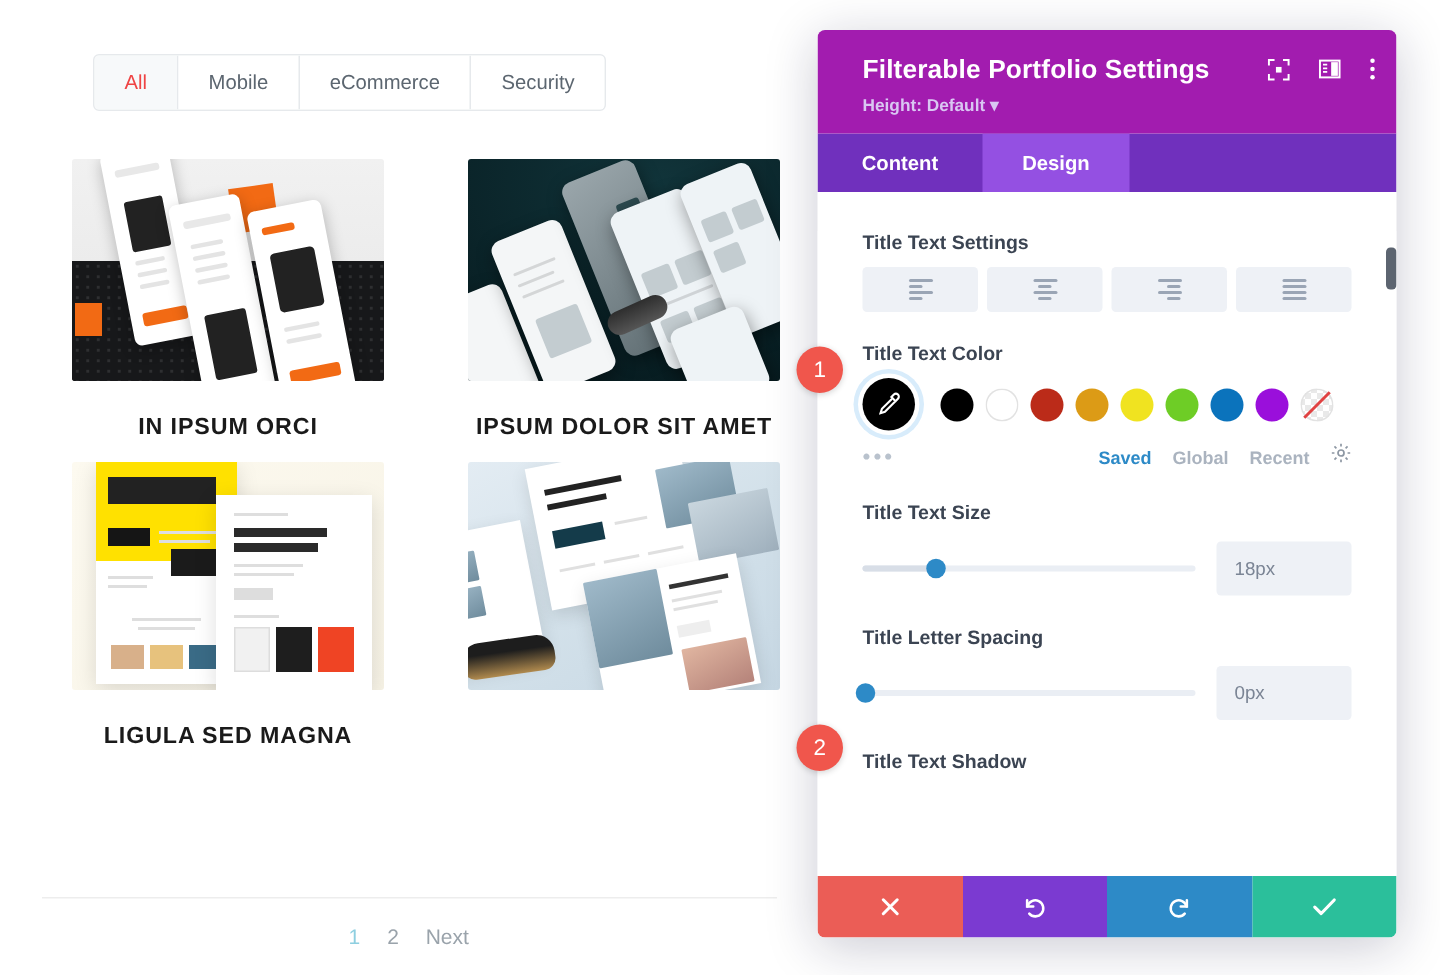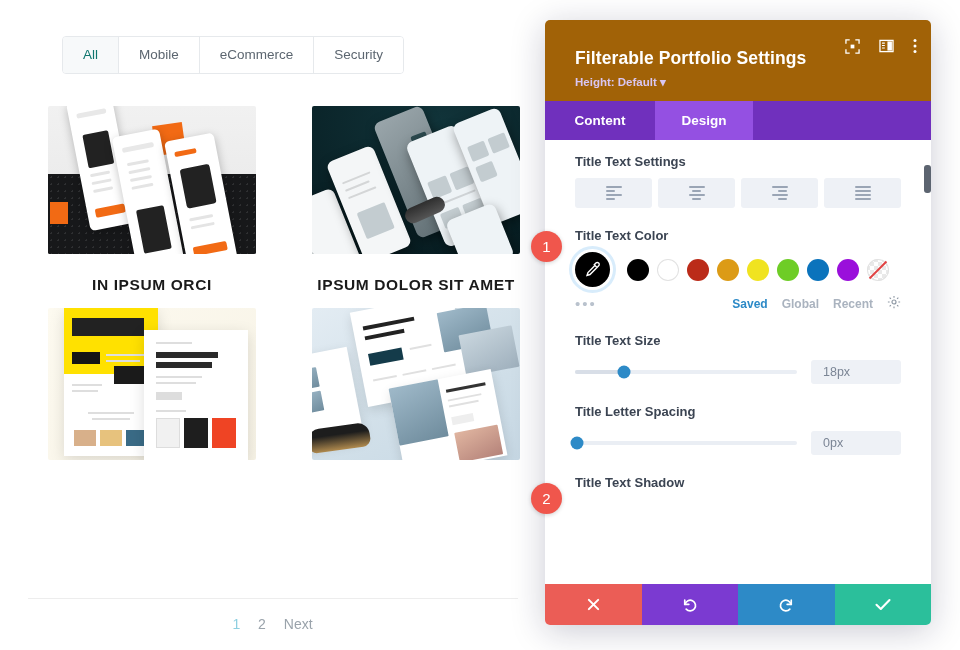--- a/index.html
+++ b/index.html
@@ -11,21 +11,21 @@
   #root { position: relative; width: 960px; height: 650px; background:#fff; }
 
   
   .portfolio { position:absolute; left:0; top:0; width:545px; height:650px; background:#fff; }
 
   .filters { position:absolute; left:62px; top:36px; display:flex;
              border:1px solid #e6e9ec; border-radius:4px; overflow:hidden; background:#fff; }
   .filter { padding:9px 20px; font-size:13.5px; color:#5c6670; background:#fff;
             border-right:1px solid #e6e9ec; white-space:nowrap; line-height:1.3; }
   .filter:last-child { border-right:none; }
-  .filter.active { color:#0f766e; background:#f7f9fa; }
+  .filter.active { color:#ef4444; background:#f7f9fa; }
 
   .grid { position:absolute; left:48px; top:106px; width:472px; }
   .row { display:flex; gap:56px; }
   .row + .row { margin-top:0px; }
   .card { width:217px; }
   .thumb { width:208px; height:148px; border-radius:2px; overflow:hidden; position:relative; }
   .ptitle { margin-top:20px; text-align:center; font-size:15.5px; font-weight:700;
             letter-spacing:.6px; color:#1a1a1a; line-height:1.45; }
 
   .divider { position:absolute; left:28px; top:598px; width:490px; height:1px; background:#ededed; }
@@ -79,21 +79,21 @@
   .a4 .im { position:absolute; background:linear-gradient(160deg,#9fb9c9,#6f8c9d); border-radius:1px; }
   .a4 .ln { position:absolute; background:#e0e0e0; height:2px; }
   .a4 .dk { position:absolute; background:#143b4a; }
   .a4 .gl { position:absolute; width:46px; height:20px; border-radius:10px 10px 6px 6px;
             background:linear-gradient(180deg,#2a2a2a,#7a6243); transform:rotate(-14deg); }
 
   
   .modal { position:absolute; left:545px; top:20px; width:386px; height:605px;
            background:#fff; border-radius:5px; overflow:hidden;
            box-shadow:0 6px 34px rgba(20,20,60,.22); }
-  .modal-head { background:#a16207; padding:28px 18px 12px 30px; position:relative; }
+  .modal-head { background:#a21caf; padding:16px 18px 12px 30px; position:relative; }
   .modal-title { color:#fff; font-size:17.5px; font-weight:700; letter-spacing:.1px; }
   .preset { margin-top:6px; color:#d9c6f2; font-size:11.5px; font-weight:700; }
   .head-icons { position:absolute; right:14px; top:18px; display:flex; align-items:center; gap:19px; }
   .hicon { color:#fff; display:flex; align-items:center; }
 
   .tabs { display:flex; background:#7030bd; }
   .tab { flex:0 0 auto; padding:12px 0; width:auto; color:#fff; font-size:13.5px; font-weight:700;
          text-align:center; }
   .tab.t1 { width:110px; }
   .tab.t2 { width:98px; background:#9450e2; }
@@ -127,21 +127,21 @@
   .cfright a { font-size:12px; font-weight:700; color:#aab3bf; text-decoration:none; }
   .cfright a.on { color:#2d8ac7; }
 
   .field { margin-top:20px; }
   .sliderrow { display:flex; align-items:center; gap:14px; margin-top:12px; }
   .track { flex:1; height:4px; background:#eaeef4; border-radius:2px; position:relative; }
   .track:before { content:''; position:absolute; left:0; top:0; bottom:0; width:var(--f,0%);
                   background:#d8dee7; border-radius:2px; }
   .knob { position:absolute; top:50%; width:13px; height:13px; border-radius:50%;
           background:#2d8ac7; transform:translate(-50%,-50%); left:var(--f,0%); }
-  .numbox { width:90px; height:24px; background:#eef1f6; border-radius:3px;
+  .numbox { width:90px; height:36px; background:#eef1f6; border-radius:3px;
             display:flex; align-items:center; padding-left:12px;
             font-size:12.5px; color:#7b8595; }
 
   .footbar { position:absolute; left:0; right:0; bottom:0; height:41px; display:flex; }
   .fbtn { flex:1; display:flex; align-items:center; justify-content:center; color:#fff; font-size:15px; }
   .fb-cancel { background:#eb5d56; }
   .fb-undo { background:#7b3ad1; }
   .fb-redo { background:#2d8ac7; }
   .fb-save { background:#2bbf9b; }
   .thumbbar { position:absolute; right:0; width:7px; height:28px; top:141px;
@@ -266,20 +266,21 @@
                 <div class="ln" style="left:12px;top:46px;width:46px;"></div>
                 <div class="ln" style="left:12px;top:52px;width:40px;"></div>
                 <div class="blkbox" style="left:12px;top:62px;width:26px;height:8px;background:#ddd;"></div>
                 <div class="ln" style="left:12px;top:80px;width:30px;"></div>
                 <div class="im" style="position:absolute;left:12px;top:88px;width:24px;height:30px;background:#f1f1f1;box-shadow:inset 0 0 0 1px #ddd;"></div>
                 <div class="im" style="position:absolute;left:40px;top:88px;width:24px;height:30px;background:#1e1e1e;"></div>
                 <div class="red" style="left:68px;top:88px;width:24px;height:30px;"></div>
               </div>
             </div>
           </div>
+          <div class="ptitle">LIGULA SED MAGNA</div>
         </div>
 
         <div class="card">
           <div class="thumb" style="height:152px;">
             <div class="art a4">
               <div class="sheet" style="left:-20px;top:44px;width:64px;height:92px;">
                 <div class="im" style="left:6px;top:14px;width:24px;height:20px;"></div>
                 <div class="im" style="left:6px;top:38px;width:24px;height:20px;"></div>
               </div>
               <div class="sheet" style="left:46px;top:-6px;width:104px;height:96px;">

